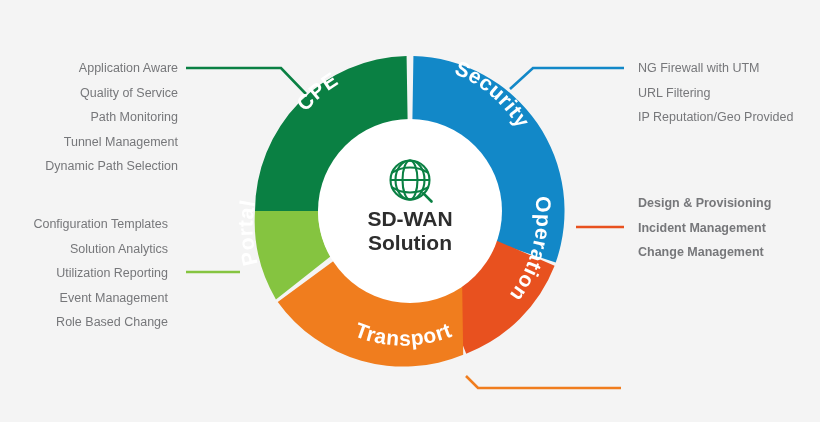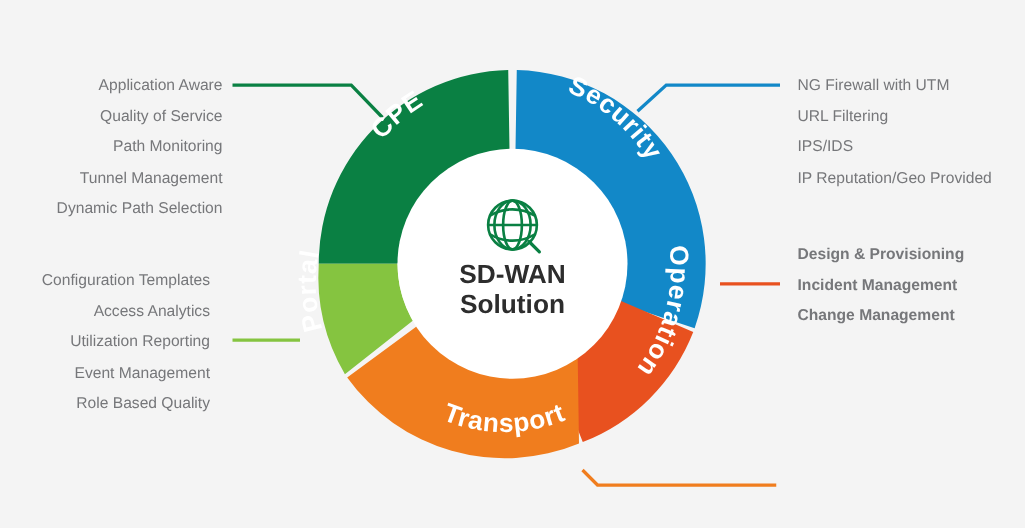--- a/index.html
+++ b/index.html
@@ -167,30 +167,29 @@
   <div class="text-block align-right" id="cpe-list">
     <span class="line">Application Aware</span>
     <span class="line">Quality of Service</span>
     <span class="line">Path Monitoring</span>
     <span class="line">Tunnel Management</span>
     <span class="line">Dynamic Path Selection</span>
   </div>
 
   <div class="text-block align-right" id="portal-list">
     <span class="line">Configuration Templates</span>
-    <span class="line">Access Analytics</span>
+    <span class="line">Solution Analytics</span>
     <span class="line">Utilization Reporting</span>
     <span class="line">Event Management</span>
-    <span class="line">Role Based Quality</span>
+    <span class="line">Role Based Change</span>
   </div>
 
   <div class="text-block align-left" id="security-list">
     <span class="line">NG Firewall with UTM</span>
     <span class="line">URL Filtering</span>
-    <span class="line">IPS/IDS</span>
     <span class="line">IP Reputation/Geo Provided</span>
   </div>
 
   <div class="text-block align-left" id="ops-list">
     <span class="line">Design &amp; Provisioning</span>
     <span class="line">Incident Management</span>
     <span class="line">Change Management</span>
   </div>
 
 

